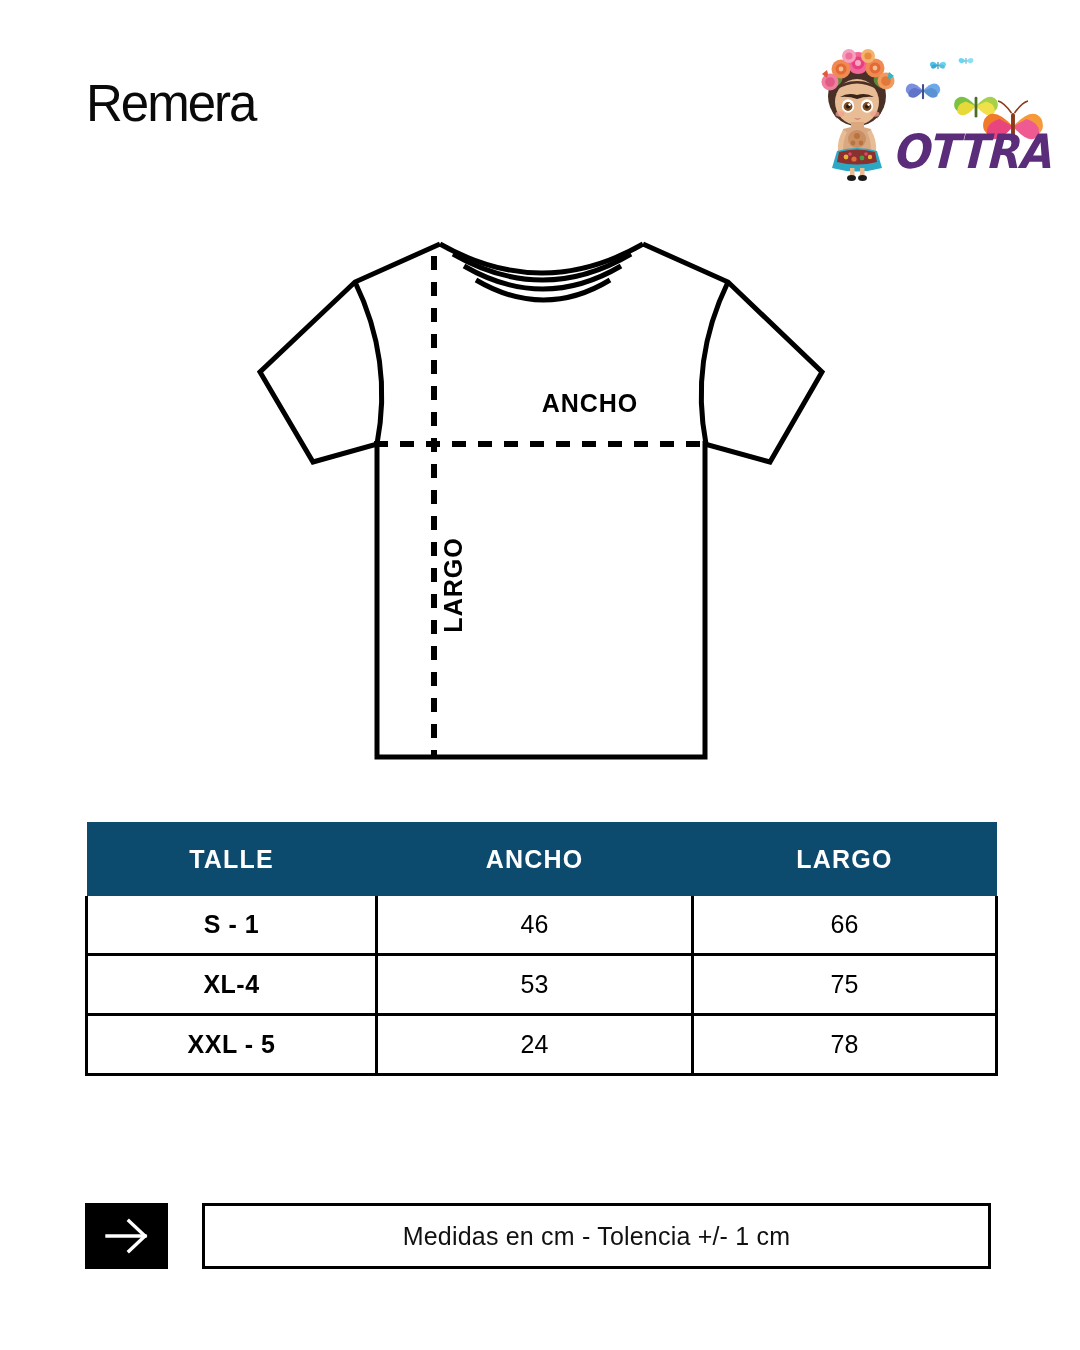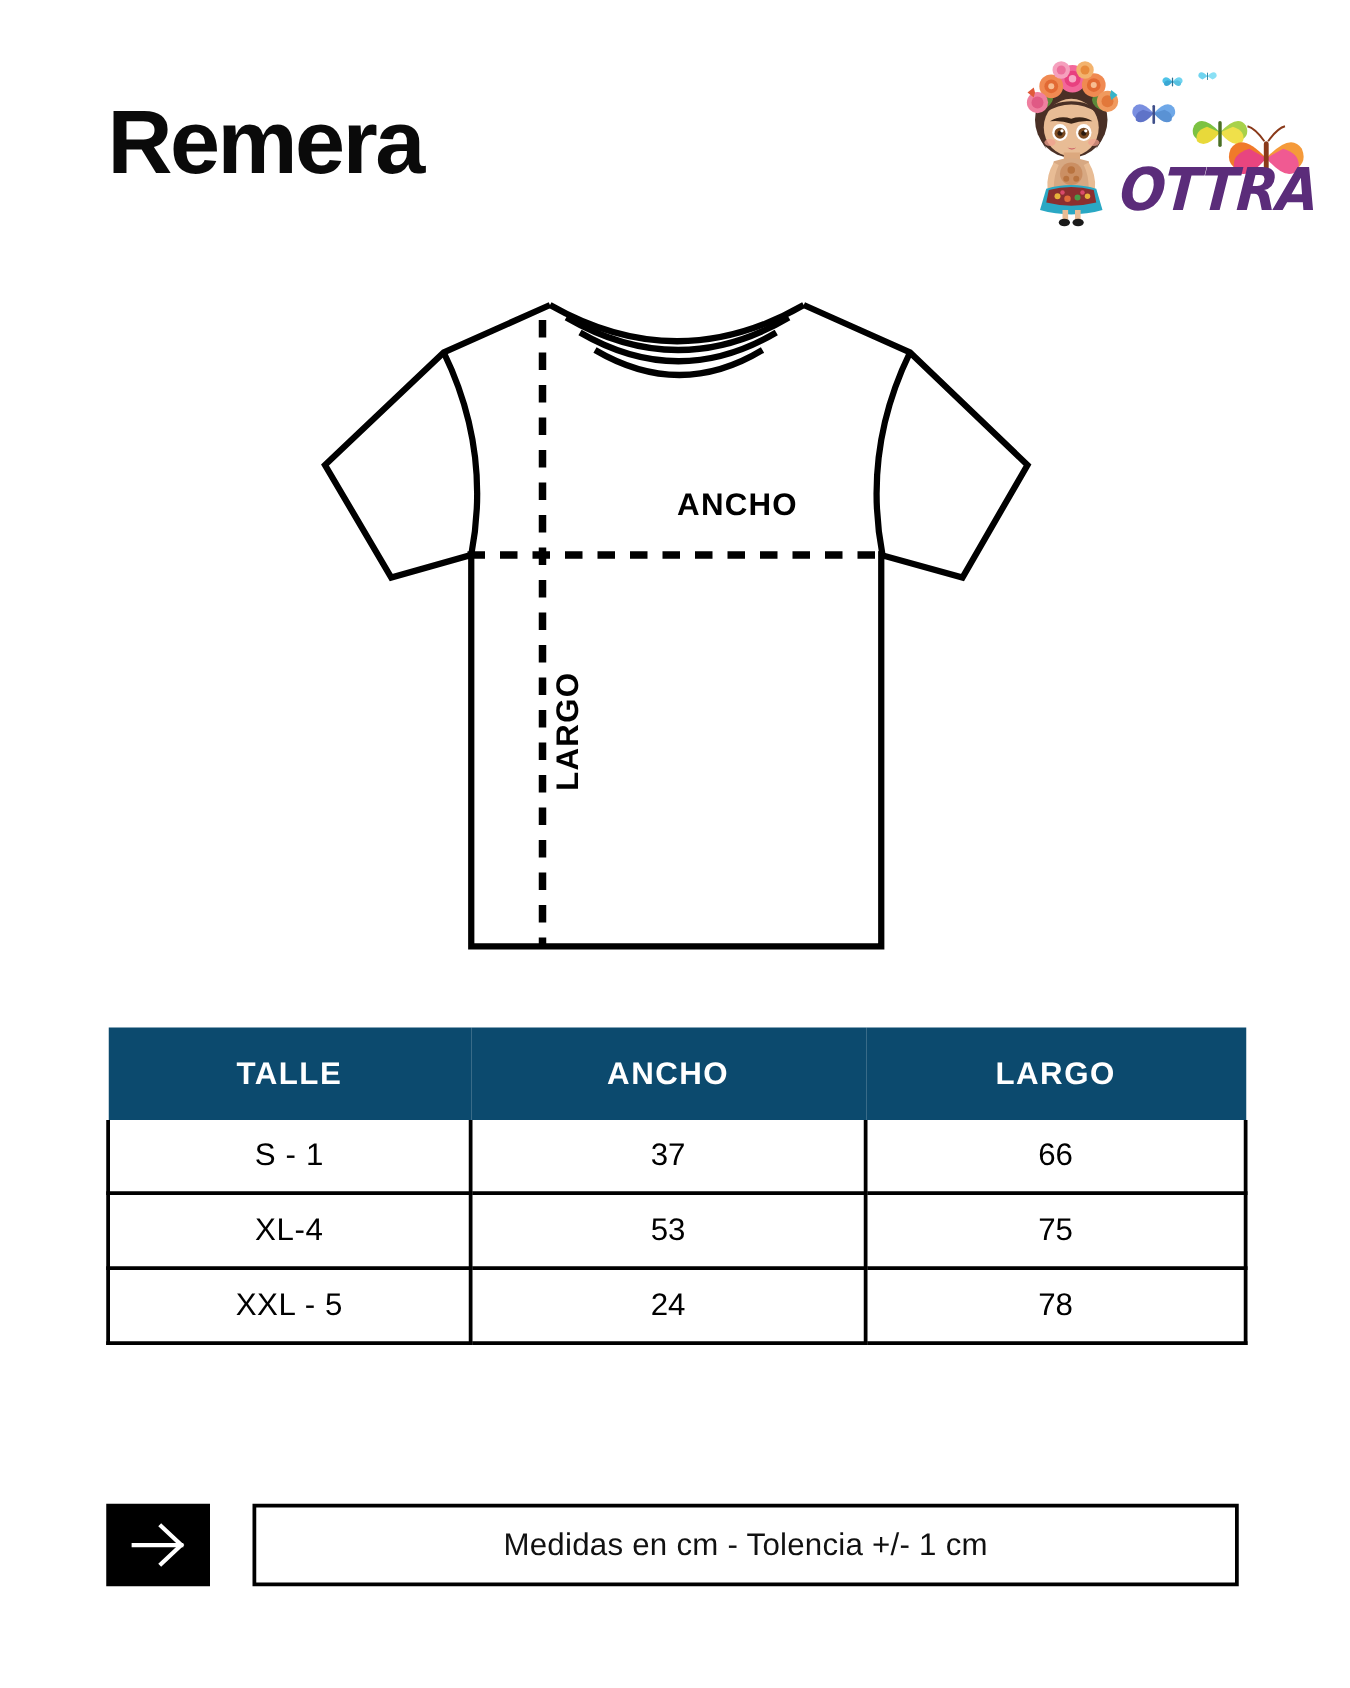--- a/index.html
+++ b/index.html
@@ -15,22 +15,22 @@
     font-family: "Liberation Sans", sans-serif;
     color: #000000;
     overflow: hidden;
   }
 
   
   .page-title {
     position: absolute;
     left: 86px;
     top: 78px;
-    font-size: 72px;
-    font-weight: bold;
+    font-size: 51px;
+    font-weight: normal;
     letter-spacing: -2px;
     line-height: 1;
     color: #0a0a0a;
     white-space: nowrap;
   }
 
   .brand-logo {
     position: absolute;
     left: 810px;
     top: 36px;
@@ -71,21 +71,21 @@
   }
   .size-table tbody td {
     border: 3px solid #000000;
     height: 55px;
     text-align: center;
     vertical-align: middle;
     font-size: 25px;
     background: #ffffff;
   }
   .size-table tbody td.size-cell {
-    font-weight: normal;
+    font-weight: bold;
     letter-spacing: 0.5px;
     margin-left: 16px;
   }
   .size-table tbody tr:first-child td {
     border-top: none;
   }
   .size-table tbody td:first-child { border-left: 3px solid #000; }
   .size-table tbody td:last-child  { border-right: 3px solid #000; }
 
   .col-talle { width: 290px; }
@@ -315,21 +315,21 @@
   <thead>
     <tr>
       <th>TALLE</th>
       <th>ANCHO</th>
       <th>LARGO</th>
     </tr>
   </thead>
   <tbody>
     <tr>
       <td class="size-cell">S - 1</td>
-      <td>37</td>
+      <td>46</td>
       <td>66</td>
     </tr>
     <tr>
       <td class="size-cell">XL-4</td>
       <td>53</td>
       <td>75</td>
     </tr>
     <tr>
       <td class="size-cell">XXL - 5</td>
       <td>24</td>

